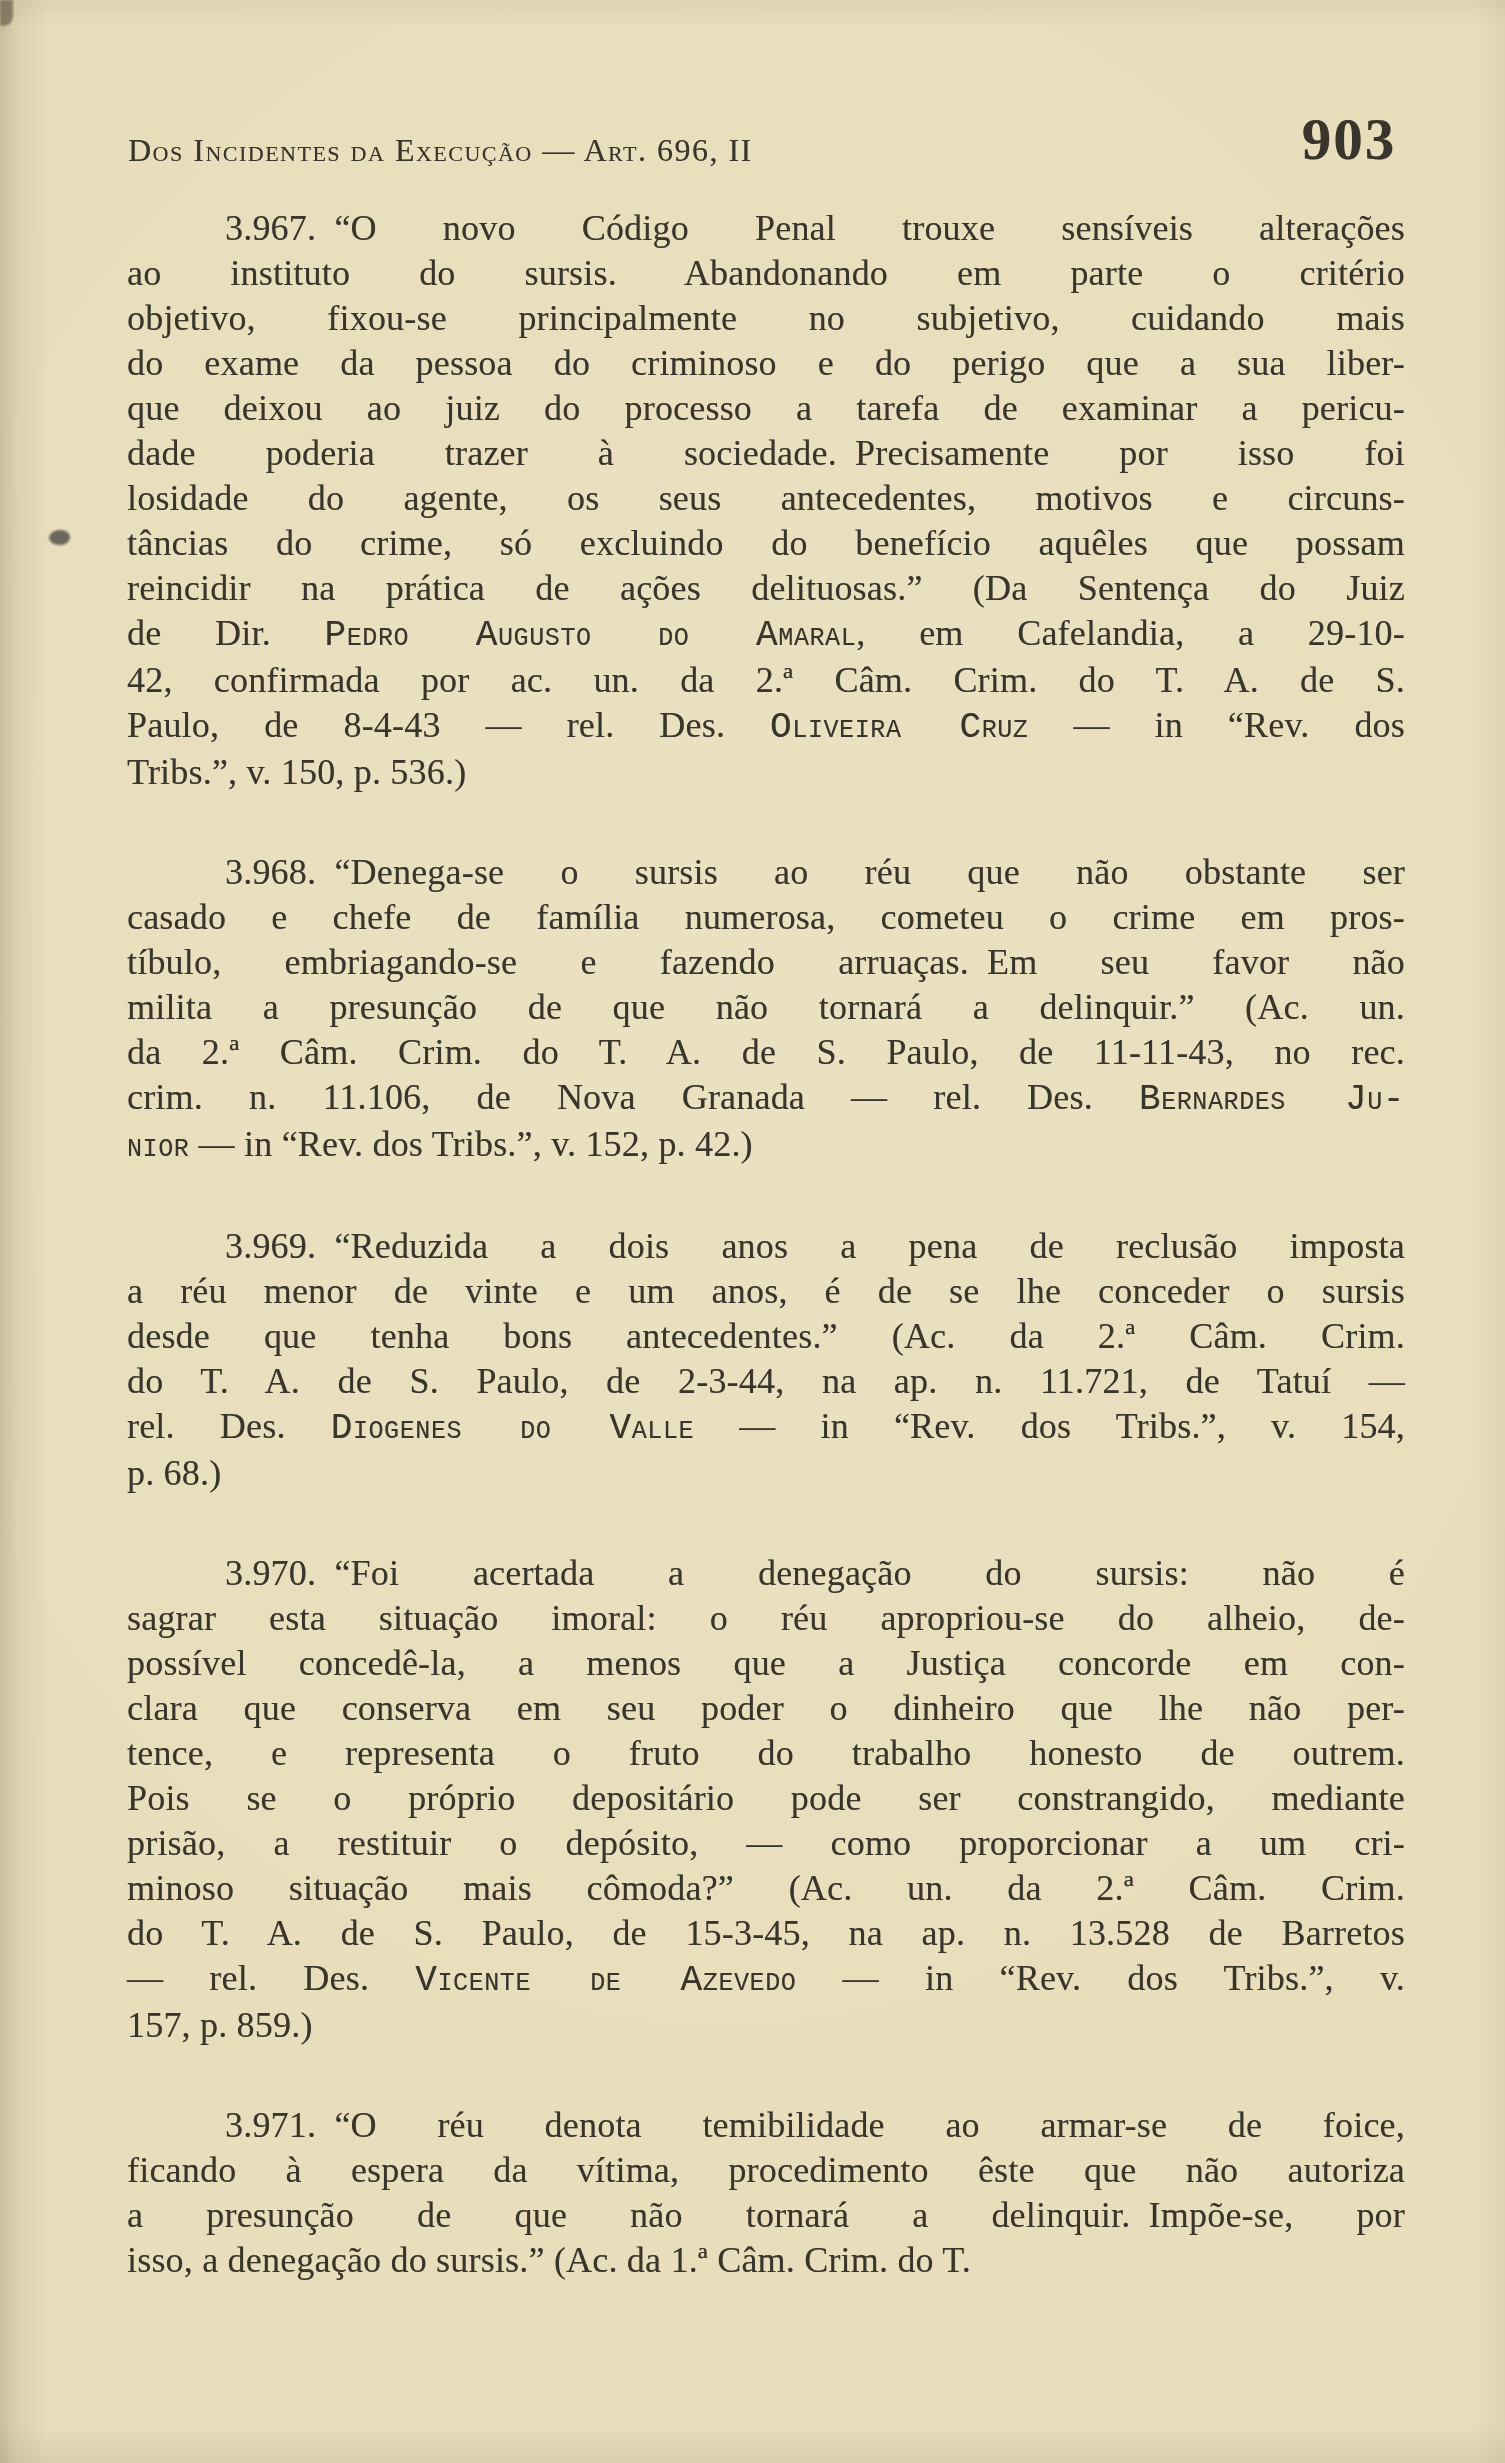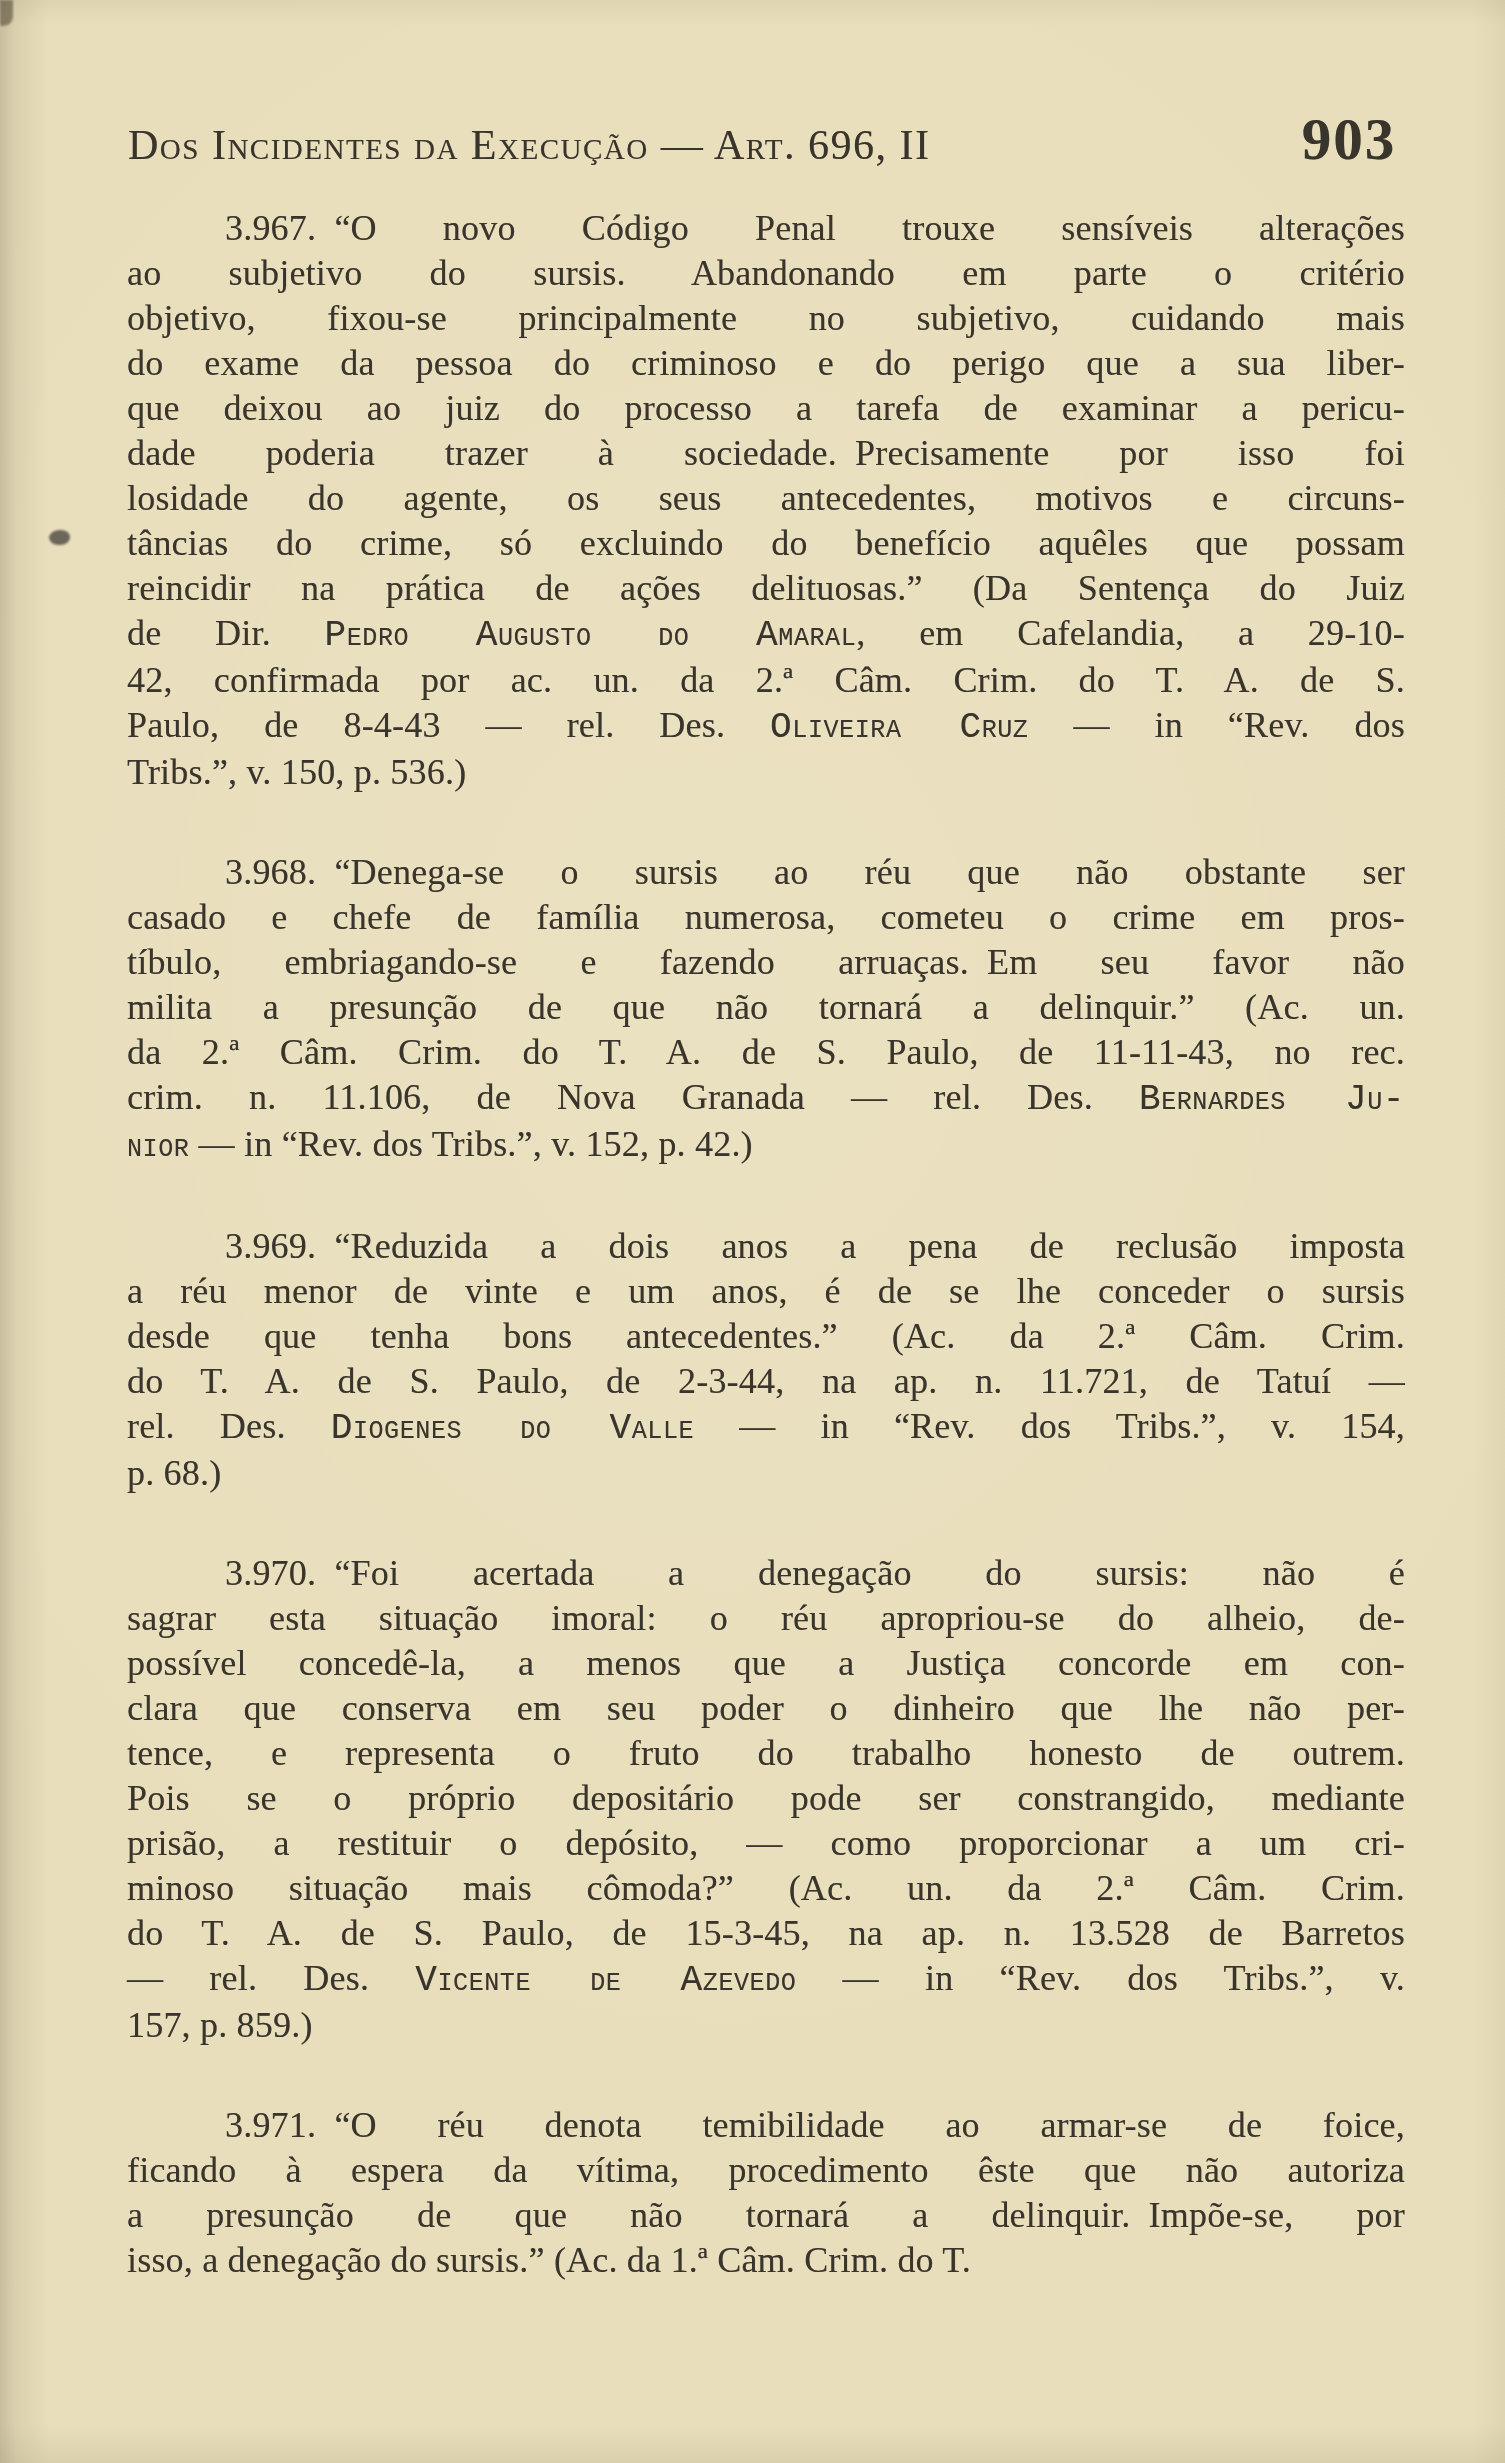--- a/index.html
+++ b/index.html
@@ -54,21 +54,21 @@
     position: absolute;
     left: 128px;
     right: 98px;
     top: 110px;
     display: flex;
     justify-content: space-between;
     align-items: flex-end;
   }
   .running-title {
     font-variant: small-caps;
-    font-size: 42px;
+    font-size: 32px;
     letter-spacing: 1.5px;
     white-space: nowrap;
     text-shadow: 0.2px 0.2px 0 rgba(58,53,44,0.45);
   }
   .page-number {
     font-size: 59px;
     font-weight: 700;
     letter-spacing: 2px;
     margin-right: 11.8px;
     line-height: 1;
@@ -105,21 +105,21 @@
   <div class="speck"></div>
 
   <div class="header">
     <span class="running-title">Dos Incidentes da Execução — Art. 696, II</span>
     <span class="page-number">903</span>
   </div>
 
   <div class="content">
       <div class="paragraph">
         <div class="line first"><span class="n">3.967. “O novo Código Penal trouxe sensíveis alterações</span></div>
-        <div class="line"><span class="n">ao subjetivo do </span><span class="i">sursis</span><span class="n">. Abandonando em parte o critério</span></div>
+        <div class="line"><span class="n">ao instituto do </span><span class="i">sursis</span><span class="n">. Abandonando em parte o critério</span></div>
         <div class="line"><span class="n">objetivo, fixou-se principalmente no subjetivo, cuidando mais</span></div>
         <div class="line"><span class="n">do exame da pessoa do criminoso e do perigo que a sua liber-</span></div>
         <div class="line"><span class="n">que deixou ao juiz do processo a tarefa de examinar a pericu-</span></div>
         <div class="line"><span class="n">dade poderia trazer à sociedade. Precisamente por isso foi</span></div>
         <div class="line"><span class="n">losidade do agente, os seus antecedentes, motivos e circuns-</span></div>
         <div class="line"><span class="n">tâncias do crime, só excluindo do benefício aquêles que possam</span></div>
         <div class="line"><span class="n">reincidir na prática de ações delituosas.” (Da Sentença do Juiz</span></div>
         <div class="line"><span class="n">de Dir. </span><span class="sc">Pedro Augusto do Amaral</span><span class="n">, em Cafelandia, a 29-10-</span></div>
         <div class="line"><span class="n">42, confirmada por ac. un. da 2.ª Câm. Crim. do T. A. de S.</span></div>
         <div class="line"><span class="n">Paulo, de 8-4-43 — rel. Des. </span><span class="sc">Oliveira Cruz</span><span class="n"> — </span><span class="i">in</span><span class="n"> “Rev. dos</span></div>

